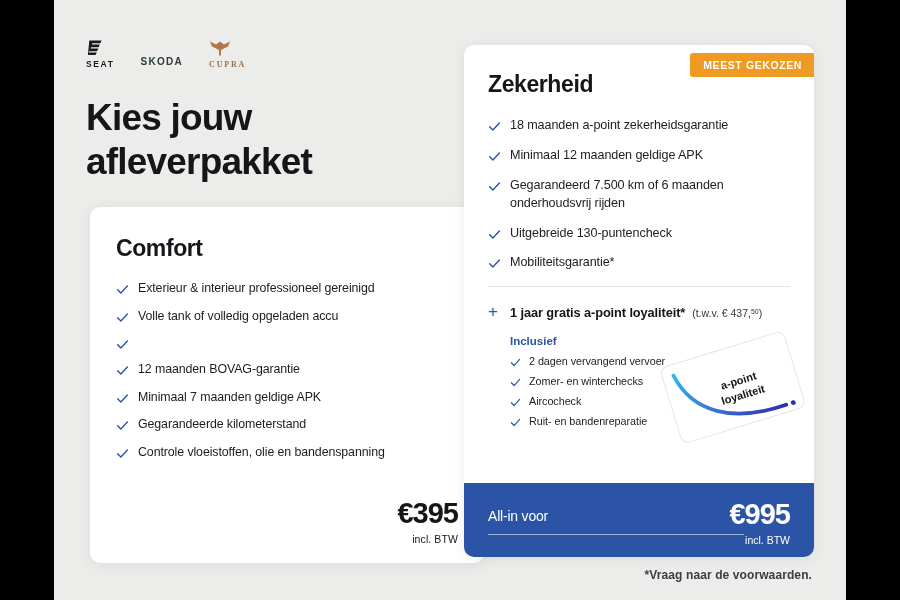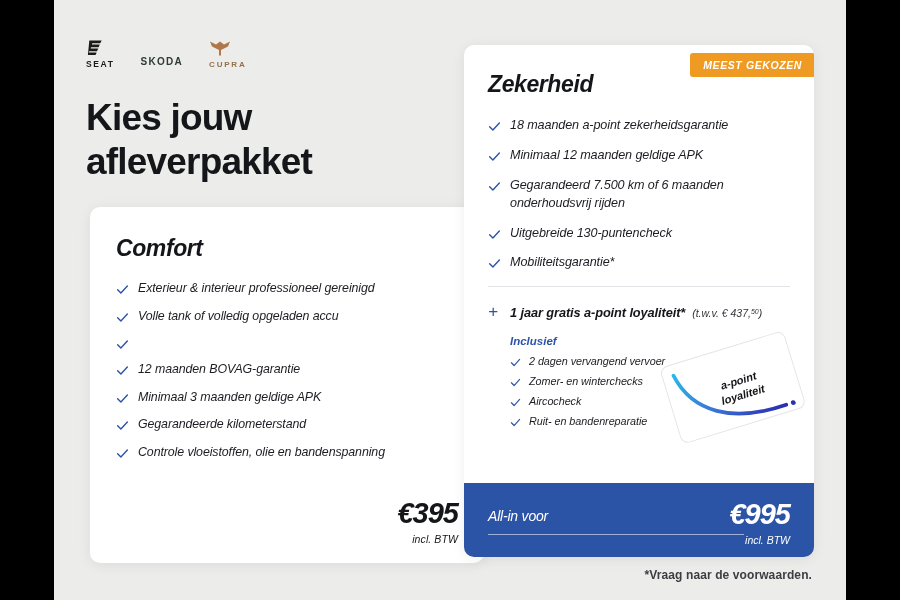--- a/index.html
+++ b/index.html
@@ -42,40 +42,39 @@
     font-size: 8.5px; font-weight: 700; letter-spacing: 1.6px;
     color: #1a1a1a; margin-top: 2px;
   }
   .logo-skoda-word {
     font-family: "Liberation Sans", sans-serif;
     font-size: 10px; font-weight: 700; letter-spacing: 1.3px;
     color: #2d3c36; margin-bottom: 2px;
   }
   .logo-cupra-mark { width: 22px; height: 17px; display: block; }
   .logo-cupra-word {
-    font-family: Liberation Sans, sans-serif;
+    font-family: Liberation Serif, serif;
     font-size: 8px; font-weight: 700; letter-spacing: 1.8px;
     color: #96714a; margin-top: 3px;
   }
 
   
   .headline {
     position: absolute; left: 32px; top: 96px;
     font-size: 37px; font-weight: 700; line-height: 1.18;
     letter-spacing: -0.8px; color: #15161a;
     max-width: 330px;
   }
 
   
   .card {
     position: absolute;
     background: #fff;
     border-radius: 10px;
     box-shadow: 0 2px 14px rgba(0,0,0,0.07);
-    font-style: italic;
   }
   #card-comfort {
     left: 36px; top: 207px; width: 394px; height: 356px;
     padding: 28px 26px 20px 26px;
   }
   #card-zekerheid {
     left: 410px; top: 45px; width: 350px; height: 512px;
     padding: 0;
     overflow: hidden;
   }
@@ -251,21 +250,21 @@
           <li>
             <svg viewBox="0 0 16 16" class="chk">
               <path d="M2 8.4 L6 12.4 L14 3.6" fill="none" stroke="#2b53a6" stroke-width="1.7" stroke-linecap="round" stroke-linejoin="round"></path>
             </svg>
             <span class="txt">12 maanden BOVAG-garantie</span>
           </li>
           <li>
             <svg viewBox="0 0 16 16" class="chk">
               <path d="M2 8.4 L6 12.4 L14 3.6" fill="none" stroke="#2b53a6" stroke-width="1.7" stroke-linecap="round" stroke-linejoin="round"></path>
             </svg>
-            <span class="txt">Minimaal 3 maanden geldige APK</span>
+            <span class="txt">Minimaal 7 maanden geldige APK</span>
           </li>
           <li>
             <svg viewBox="0 0 16 16" class="chk">
               <path d="M2 8.4 L6 12.4 L14 3.6" fill="none" stroke="#2b53a6" stroke-width="1.7" stroke-linecap="round" stroke-linejoin="round"></path>
             </svg>
             <span class="txt">Gegarandeerde kilometerstand</span>
           </li>
           <li>
             <svg viewBox="0 0 16 16" class="chk">
               <path d="M2 8.4 L6 12.4 L14 3.6" fill="none" stroke="#2b53a6" stroke-width="1.7" stroke-linecap="round" stroke-linejoin="round"></path>

